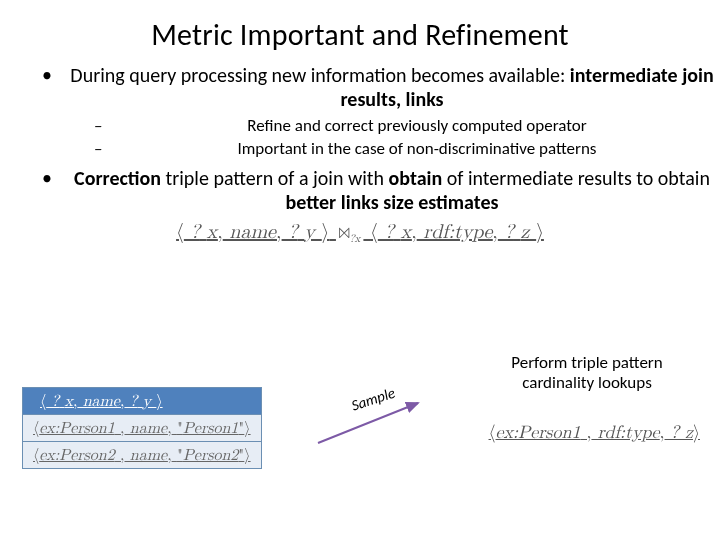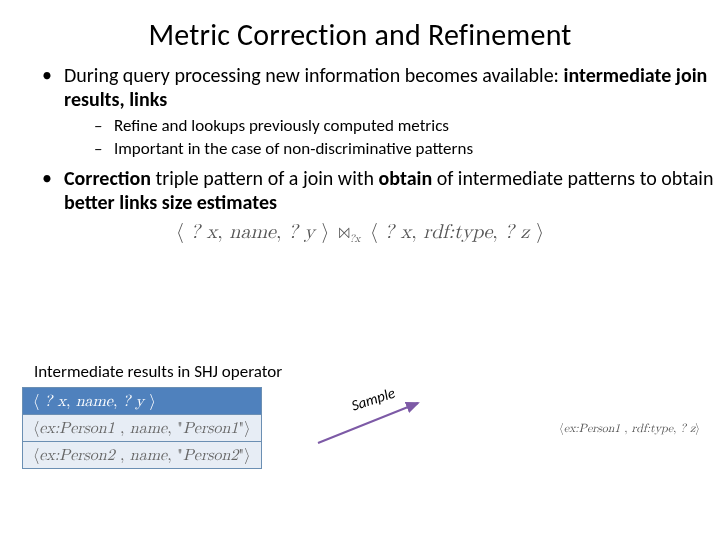--- a/index.html
+++ b/index.html
@@ -25,20 +25,21 @@
     margin-top: 16px;
     margin-bottom: 10px;
     letter-spacing: 0.2px;
   }
   ul.top {
     margin: 0 0 0 42px;
     padding: 0;
     list-style: none;
     font-size: 20px;
     line-height: 1.2;
+    text-align: center;
   }
   ul.top > li {
     position: relative;
     padding-left: 22px;
     margin-bottom: 4px;
   }
   ul.top > li::before {
     content: "•";
     position: absolute;
     left: 0;
@@ -66,20 +67,21 @@
   .math-center {
     text-align: center;
     margin: 6px 0 14px 0;
   }
   
   .math {
     font-family: "Latin Modern Math", "Cambria Math", "Times New Roman", serif;
     font-style: italic;
     color: #555;
     white-space: nowrap;
+    text-decoration: underline;
   }
   .math .sym { font-style: normal; }
   .math .txt { font-style: normal; }
   .join {
     font-style: normal;
     position: relative;
     display: inline-block;
     margin: 0 2px;
   }
   .join .sub {
@@ -112,36 +114,36 @@
     line-height: 1.15;
   }
   .table {
     position: absolute;
     left: 22px;
     top: 26px;
     border: 1px solid #6b8fb3;
   }
   .table .hdr {
     background: #4f81bd;
-    padding: 3px 10px;
+    padding: 3px 17px;
     border-bottom: 1px solid #6b8fb3;
   }
   .table .hdr .math { color: #fff; font-size: 16px; }
   .table .row {
     background: #e7edf5;
     padding: 3px 10px;
     border-bottom: 1px solid #6b8fb3;
   }
   .table .row:last-child { border-bottom: none; }
   .table .row .math { color: #666; font-size: 16px; }
   .right-math {
     position: absolute;
     right: 20px;
     top: 60px;
-    font-size: 12px;
+    font-size: 18px;
   }
   .arrow-wrap {
     position: absolute;
     left: 310px;
     top: 30px;
     width: 120px;
     height: 60px;
   }
   .arrow-label {
     position: absolute;
@@ -151,47 +153,47 @@
     font-style: italic;
     transform: rotate(-18deg);
     transform-origin: left center;
   }
 </style>
 </head>
 <body>
 
 <div class="slide">
 
-  <div class="title">Metric Correction and Refinement</div>
+  <div class="title">Metric Important and Refinement</div>
 
   <ul class="top">
     <li>
       <span>During query processing new information becomes available: </span><b>intermediate join results, links</b>
       <ul class="sub">
-        <li>Refine and lookups previously computed metrics</li>
+        <li>Refine and correct previously computed operator</li>
         <li>Important in the case of non-discriminative patterns</li>
       </ul>
     </li>
     <li>
-      <b>Correction</b><span> triple pattern of a join with </span><b>obtain</b><span> of intermediate patterns to obtain </span><b>better links size estimates</b>
+      <b>Correction</b><span> triple pattern of a join with </span><b>obtain</b><span> of intermediate results to obtain </span><b>better links size estimates</b>
     </li>
   </ul>
 
   <div class="math-center">
     <span class="math" style="font-size:20px;">
       <span class="sym">⟨</span> ?<span class="txt"> </span>x<span class="sym">,</span> name<span class="sym">,</span> ?<span class="txt"> </span>y <span class="sym">⟩</span>
       <span class="join">⋈<span class="sub">?x</span></span>
       <span class="sym">⟨</span> ?<span class="txt"> </span>x<span class="sym">,</span> rdf:type<span class="sym">,</span> ?<span class="txt"> </span>z <span class="sym">⟩</span>
     </span>
   </div>
 
   <div class="bottom">
 
-    <div class="shj-label">Intermediate results in SHJ operator</div>
-
+
+    <div class="perform-label">Perform triple pattern cardinality lookups</div>
 
     <div class="table">
       <div class="hdr">
         <span class="math"><span class="sym">⟨</span> ?<span class="txt"> </span>x<span class="sym">,</span> name<span class="sym">,</span> ?<span class="txt"> </span>y <span class="sym">⟩</span></span>
       </div>
       <div class="row">
         <span class="math"><span class="sym">⟨</span>ex:Person1<span class="sym"> ,</span> name<span class="sym">,</span> <span class="txt">"</span>Person1<span class="txt">"</span><span class="sym">⟩</span></span>
       </div>
       <div class="row">
         <span class="math"><span class="sym">⟨</span>ex:Person2<span class="sym"> ,</span> name<span class="sym">,</span> <span class="txt">"</span>Person2<span class="txt">"</span><span class="sym">⟩</span></span>

